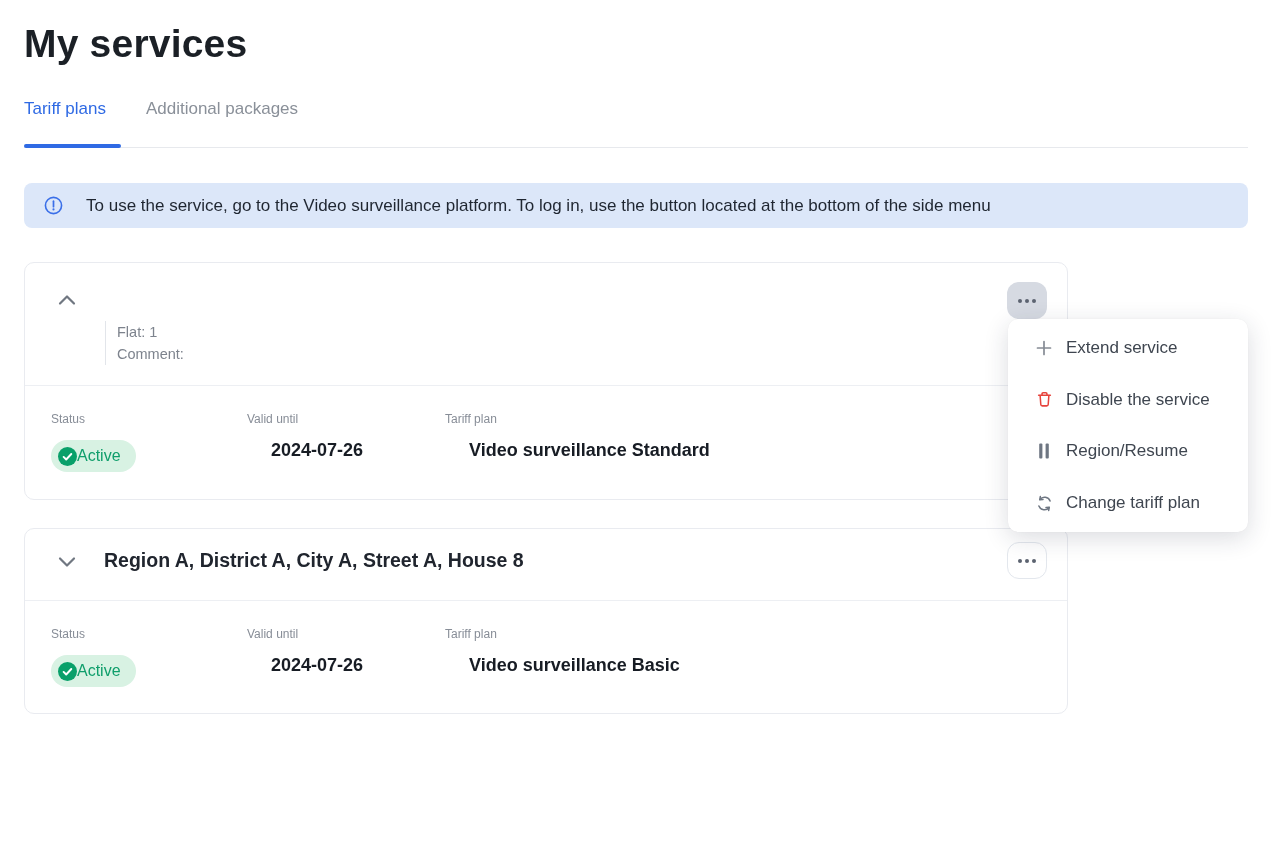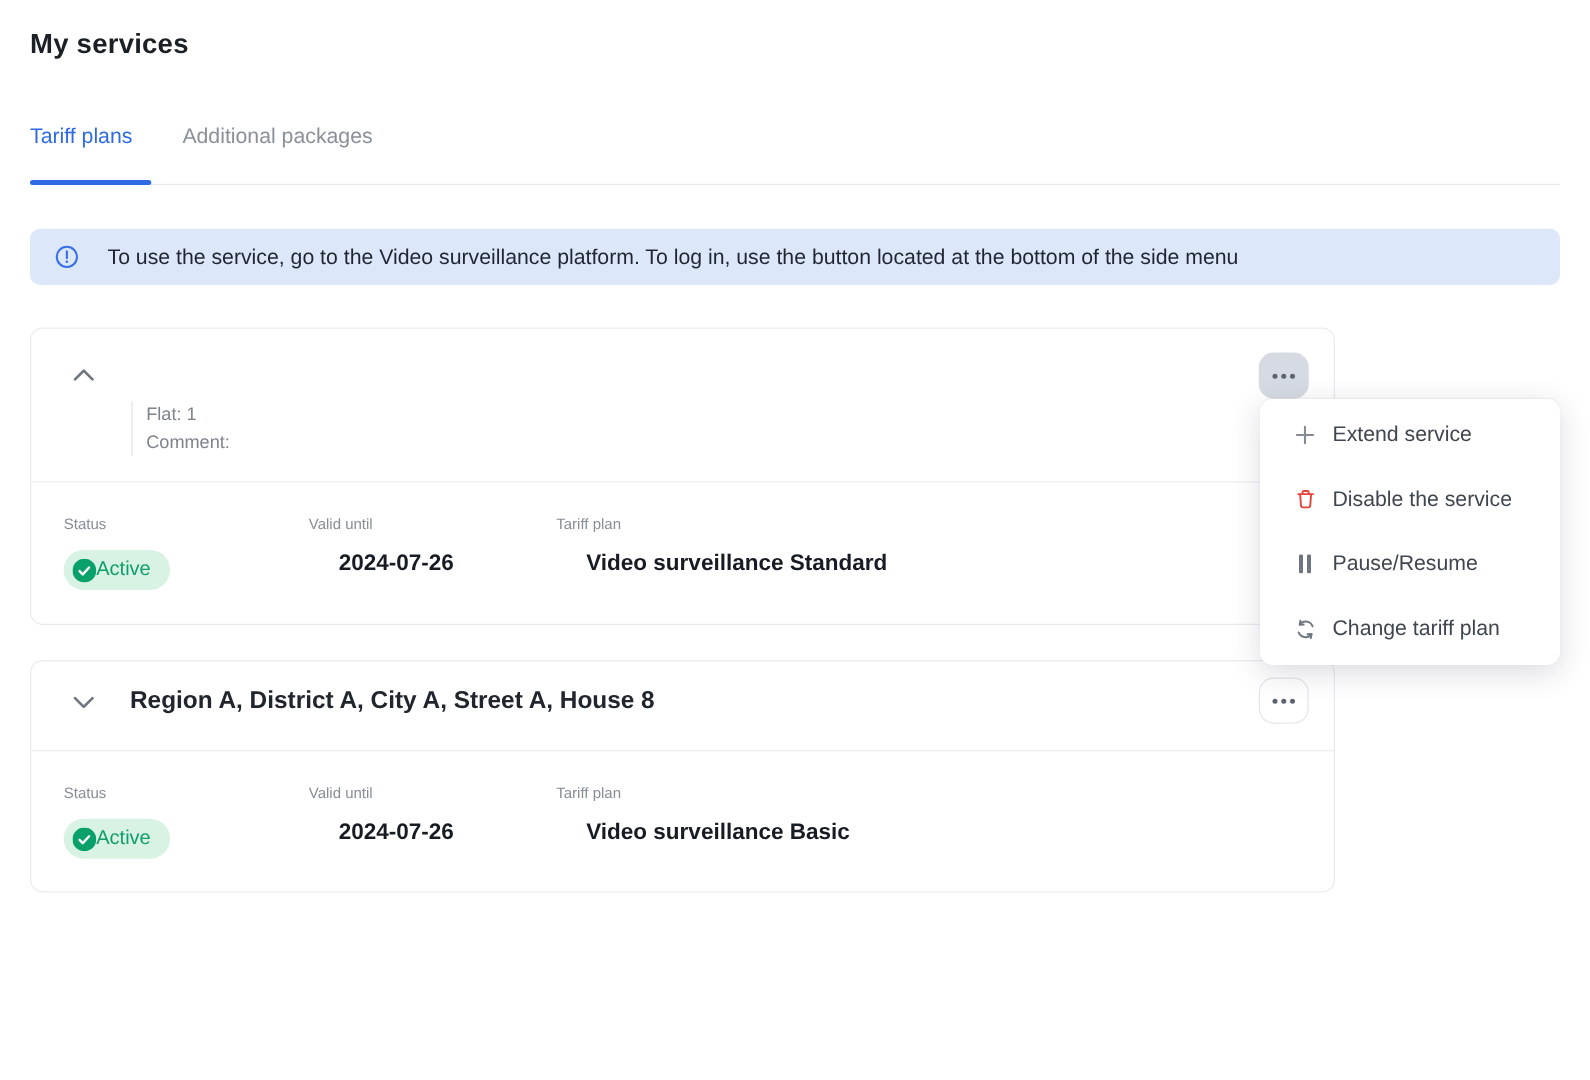--- a/index.html
+++ b/index.html
@@ -6,21 +6,21 @@
   html, body { width: 1272px; height: 864px; overflow: hidden; }
   body {
     position: relative;
     background: #ffffff;
     font-family: "Liberation Sans", "DejaVu Sans", sans-serif;
     color: #1d222b;
   }
 
   .page-title {
     position: absolute; left: 24px; top: 22px;
-    font-size: 22px; font-weight: 700; color: #1b2026; letter-spacing: .2px;
+    font-size: 39px; font-weight: 700; color: #1b2026; letter-spacing: .2px;
   }
 
   
   .tabs { position: absolute; left: 24px; top: 99px; display: flex; gap: 40px; }
   .tab { font-size: 17px; color: #8a9099; cursor: pointer; white-space: nowrap; }
   .tab.active { color: #2f6ae4; }
   .tab-line { position: absolute; left: 24px; top: 147px; width: 1224px; height: 1px; background: #e7e9ed; }
   .tab-underline { position: absolute; left: 24px; top: 144px; width: 97px; height: 4px; background: #2f6ae4; border-radius: 2px; z-index: 1; }
 
   
@@ -211,21 +211,21 @@
     </span>
     <span>Disable the service</span>
   </div>
   <div class="menu-item">
     <span class="mi">
       <svg width="16" height="18" viewBox="0 0 16 18">
         <rect x="3.2" y="1.5" width="3.2" height="15" rx="1" fill="#6e7682"></rect>
         <rect x="9.6" y="1.5" width="3.2" height="15" rx="1" fill="#6e7682"></rect>
       </svg>
     </span>
-    <span>Pause/Resume</span>
+    <span>Region/Resume</span>
   </div>
   <div class="menu-item">
     <span class="mi">
       <svg width="19" height="19" viewBox="0 0 20 20">
         <path d="M15.9 7.4 A6.3 6.3 0 0 0 5.1 5.8" fill="none" stroke="#6e7682" stroke-width="1.6" stroke-linecap="round"></path>
         <path d="M5.6 2.7 L5.0 6.1 L8.4 5.9" fill="none" stroke="#6e7682" stroke-width="1.6" stroke-linecap="round" stroke-linejoin="round"></path>
         <path d="M4.1 12.6 A6.3 6.3 0 0 0 14.9 14.2" fill="none" stroke="#6e7682" stroke-width="1.6" stroke-linecap="round"></path>
         <path d="M14.4 17.3 L15.0 13.9 L11.6 14.1" fill="none" stroke="#6e7682" stroke-width="1.6" stroke-linecap="round" stroke-linejoin="round"></path>
       </svg>
     </span>

